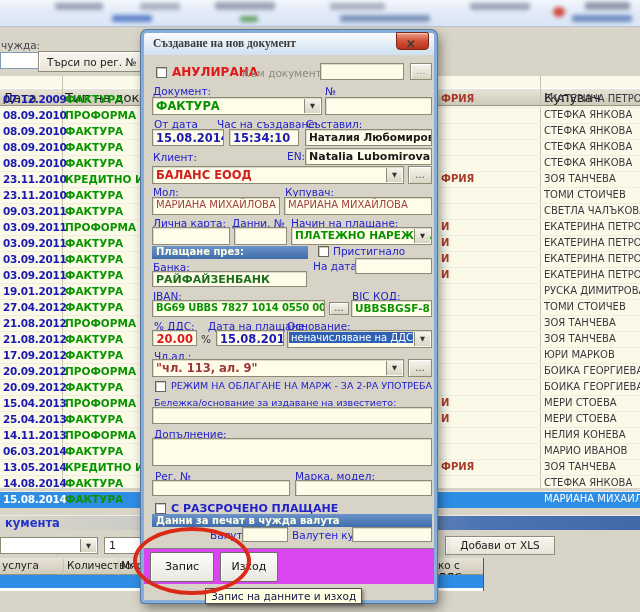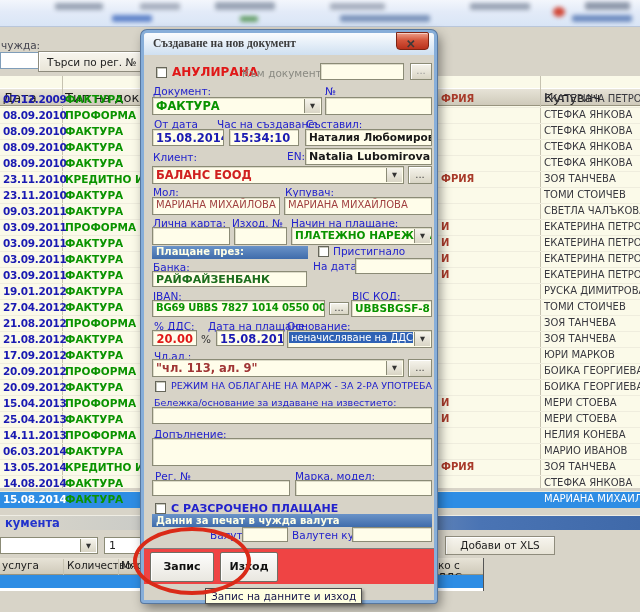--- a/index.html
+++ b/index.html
@@ -46,21 +46,21 @@
   .dots{position:absolute;background:linear-gradient(#f6f4ec,#d9d5c5);border:1px solid #8b8b76;box-shadow:inset 1px 1px 0 #fff;text-align:center;font-size:10px;color:#444;line-height:12px;box-sizing:border-box;}
   .cb{position:absolute;width:11px;height:11px;background:#fff;border:1px solid #66665a;box-shadow:inset 1px 1px 0 #c9c9bd;box-sizing:border-box;}
   .hbar{position:absolute;background:linear-gradient(#6a93c8,#3f6cab);color:#ffffe6;font-weight:bold;font-size:10px;padding:1px 4px;box-sizing:border-box;white-space:nowrap;overflow:hidden;}
   .v-navy{color:#1a1ab2;font-weight:bold;}
   .v-green{color:#0a9300;font-weight:bold;}
   .v-dgreen{color:#1d6e1d;font-weight:bold;}
   .v-red{color:#e01818;font-weight:bold;}
   .v-dred{color:#a03535;font-weight:bold;}
   .v-crimson{color:#d02020;font-weight:bold;}
   .v-black{color:#181818;font-weight:bold;}
-  .strip{position:absolute;left:0;top:493px;width:100%;height:35px;background:#ef4444;border-top:1px solid #7e7e7e;font-weight:bold;}
+  .strip{position:absolute;left:0;top:493px;width:100%;height:35px;background:#d946ef;border-top:1px solid #7e7e7e;}
   .pushbtn{position:absolute;background:linear-gradient(#fdfdfc,#e9e7e0);border:1px solid #6f6f66;border-radius:2px;box-shadow:inset 1px 1px 0 #fff;font-size:11px;color:#111;text-align:center;}
   
   .tooltip{left:205px;top:588px;height:16px;background:#ffffe1;border:1px solid #4d4d4d;box-shadow:2px 2px 3px rgba(0,0,0,.35);font-size:10.5px;color:#15154a;padding:1px 5px;white-space:nowrap;z-index:60;}
   .ellipse{left:133px;top:527px;width:118px;height:68px;border:4px solid #da2a18;border-radius:50%;z-index:70;}
 </style>
 </head>
 <body>
 
 <div class="abs blurstrip">
   <div class="blob" style="left:55px;top:3px;width:48px;height:7px;background:#9aa4b5"></div>
@@ -296,21 +296,21 @@
       <span class="arr">▼</span>
     </span>
     <span class="dots" style="left:264px;top:111px;width:24px;height:18px;line-height:15px">...</span>
 
     <span class="lbl" style="left:9px;top:131px">Мол:</span>
     <span class="lbl" style="left:141px;top:131px">Купувач:</span>
     <span class="fld v-dred" style="left:8px;top:142px;width:128px;height:18px;font-size:10px;font-weight:normal;color:#a04040">МАРИАНА МИХАЙЛОВА</span>
     <span class="fld" style="left:140px;top:142px;width:148px;height:18px;font-size:10px;color:#a04040">МАРИАНА МИХАЙЛОВА</span>
 
     <span class="lbl" style="left:9px;top:162px">Лична карта:</span>
-    <span class="lbl" style="left:88px;top:162px">Изход. №</span>
+    <span class="lbl" style="left:88px;top:162px">Данни. №</span>
     <span class="lbl" style="left:147px;top:162px">Начин на плащане:</span>
     <span class="fld" style="left:8px;top:172px;width:78px;height:18px"></span>
     <span class="fld" style="left:90px;top:172px;width:53px;height:18px"></span>
     <span class="fld cmb" style="left:147px;top:172px;width:141px;height:18px">
       <span class="v-green" style="font-size:10.5px">ПЛАТЕЖНО НАРЕЖДА</span>
       <span class="arr">▼</span>
     </span>
 
     <span class="hbar" style="left:8px;top:191px;width:156px;height:13px;padding-top:0">Плащане през:</span>
     <span class="cb" style="left:174px;top:191px"></span>

